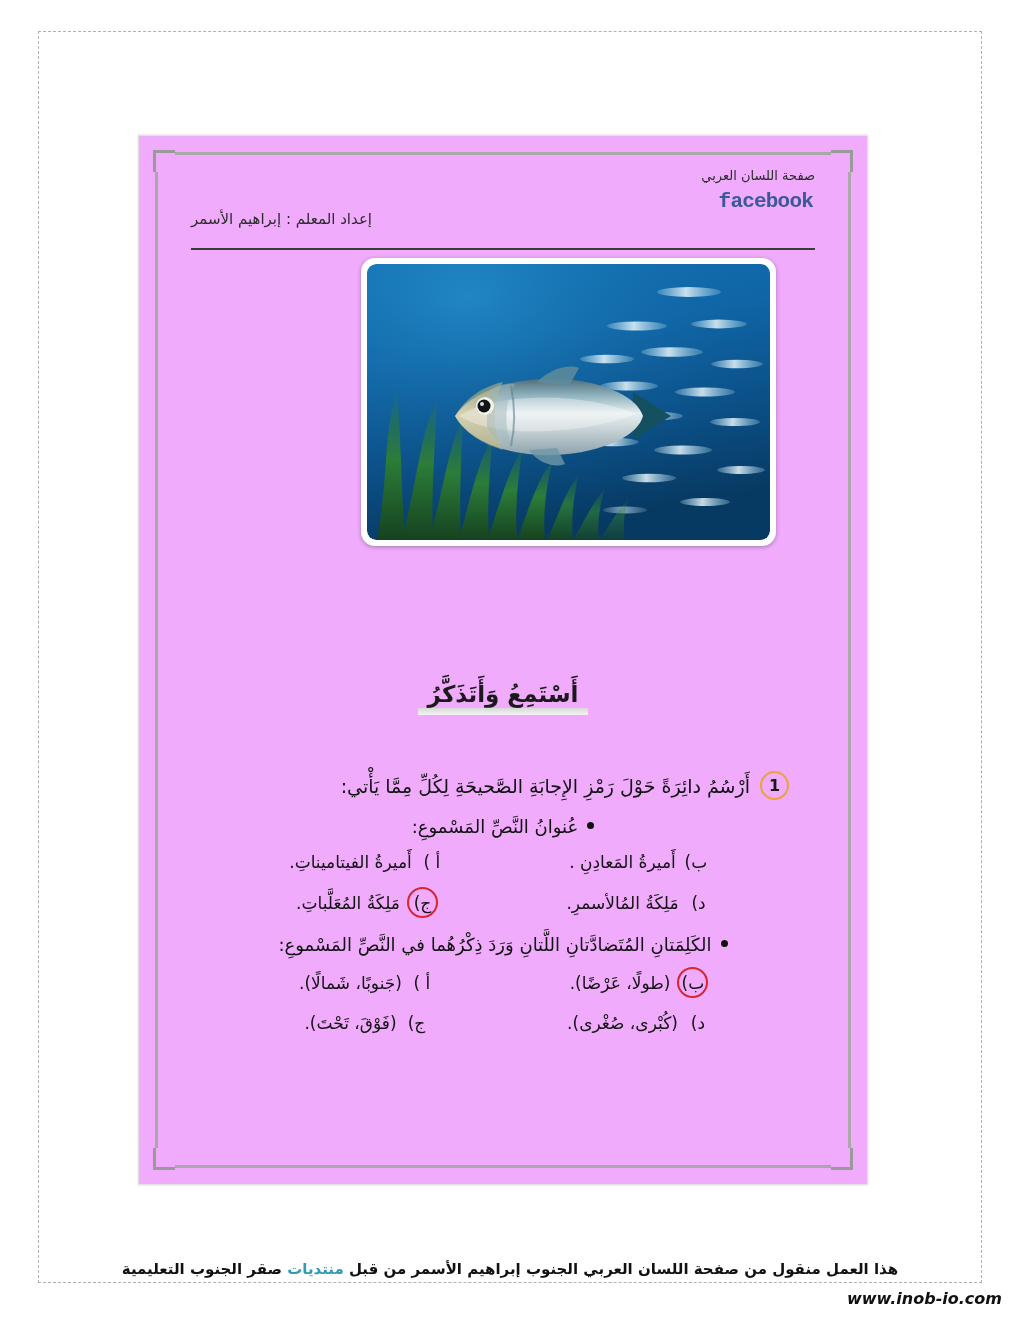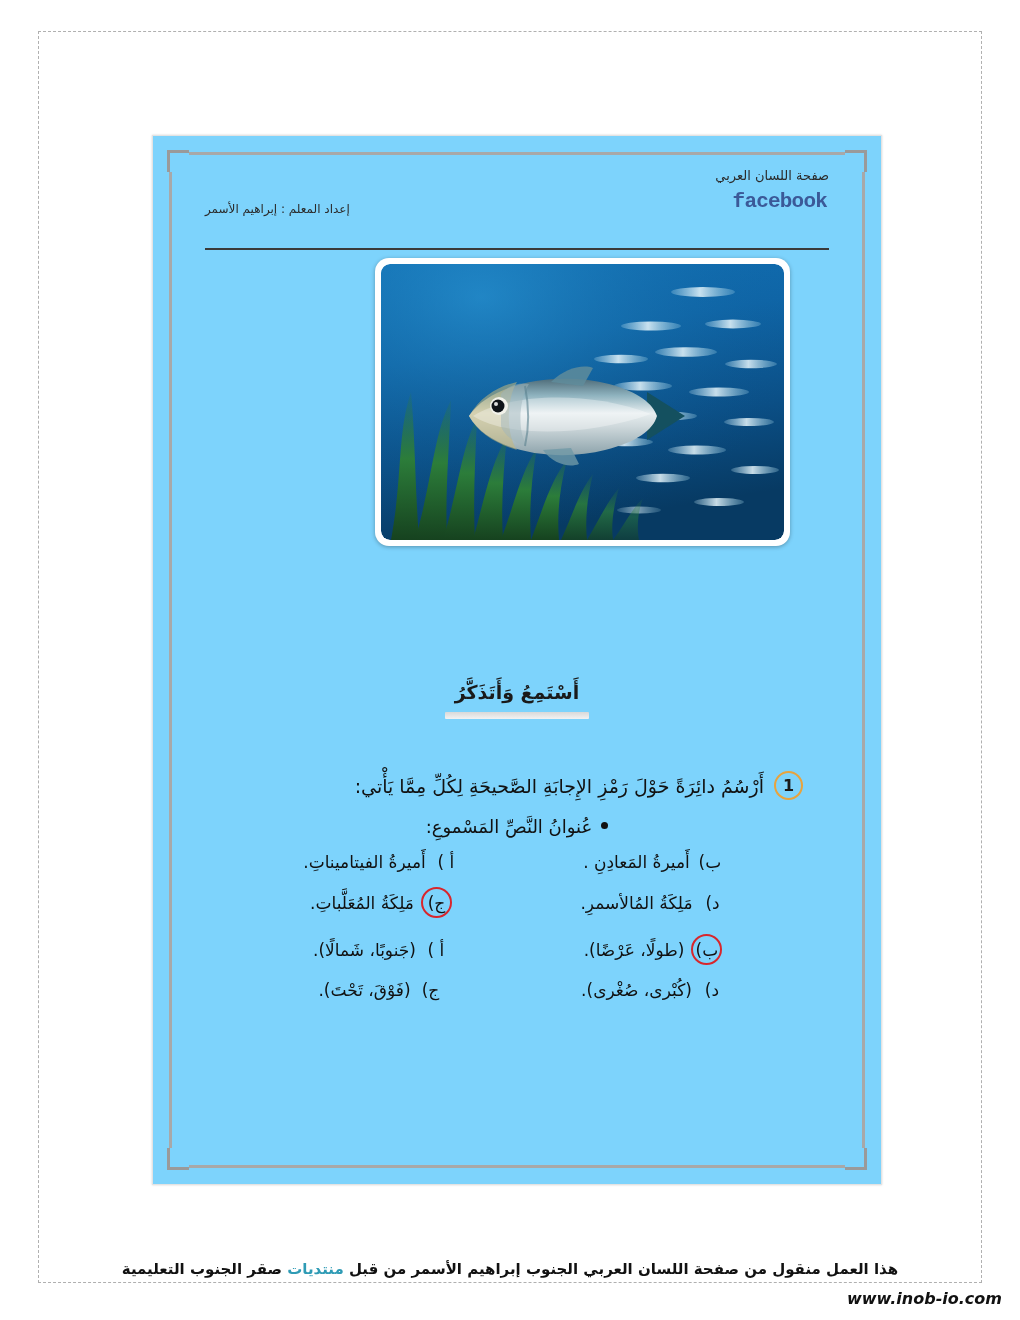--- a/index.html
+++ b/index.html
@@ -40,25 +40,24 @@
     letter-spacing: 0.5px;
   }
 
   
   .sheet {
     position: absolute;
     left: 99px;
     top: 103px;
     width: 730px;
     height: 1050px;
-    background: #7dd3fc;
+    background: #f0abfc;
     box-shadow: 0 0 2px rgba(0,0,0,0.18);
     border: 1px solid #e3e3e3;
     box-sizing: border-box;
-    margin-left: 14px;
   }
   
   .corner {
     position: absolute;
     width: 22px;
     height: 22px;
     box-sizing: border-box;
   }
   .corner.tl { left: 14px;  top: 14px;    border-left: 3px solid #9a9a9a; border-top: 3px solid #9a9a9a; }
   .corner.tr { right: 14px; top: 14px;    border-right: 3px solid #9a9a9a; border-top: 3px solid #9a9a9a; }
@@ -98,22 +97,22 @@
     top: 22px;
     font-size: 21px;
     font-weight: bold;
     color: #3b5998;
     letter-spacing: -0.8px;
     font-family: Liberation Mono, monospace;
   }
   .prepared-by {
     position: absolute;
     left: 0;
-    top: 34px;
-    font-size: 12px;
+    top: 42px;
+    font-size: 15px;
     color: #2b2b2b;
     direction: rtl;
     white-space: nowrap;
   }
   .header-rule {
     position: absolute;
     left: 52px;
     right: 52px;
     top: 112px;
     height: 2px;
@@ -140,25 +139,25 @@
     position: absolute;
     left: 0;
     right: 0;
     top: 545px;
     text-align: center;
     direction: rtl;
   }
   .section-title {
     display: inline-block;
     position: relative;
-    font-size: 19px;
+    font-size: 23px;
     font-weight: bold;
     color: #1a1a1a;
     direction: rtl;
-    padding: 0 6px 16px 6px;
+    padding: 0 6px 8px 6px;
   }
   .section-title::after {
     content: "";
     position: absolute;
     left: -4px;
     right: -4px;
     bottom: 0;
     height: 7px;
     background: linear-gradient(to bottom, #d9d9d9, #f2f2f2);
     border-radius: 1px;
@@ -421,20 +420,23 @@
             <span class="opt-text">مَلِكَةُ المُالأسمرِ.</span>
           </div>
           <div class="opt">
             <span class="opt-key circled">ج)</span>
             <span class="opt-text">مَلِكَةُ المُعَلَّباتِ.</span>
           </div>
         </div>
       </div>
 
       <div class="bullet-block">
+        <div class="bullet-line">
+          <span class="dot"></span><span>الكَلِمَتانِ المُتَضادَّتانِ اللَّتانِ وَرَدَ ذِكْرُهُما في النَّصِّ المَسْموعِ:</span>
+        </div>
 
         <div class="options-row">
           <div class="opt">
             <span class="opt-key circled">ب)</span>
             <span class="opt-text">(طولًا، عَرْضًا).</span>
           </div>
           <div class="opt">
             <span class="opt-key">أ )</span>
             <span class="opt-text">(جَنوبًا، شَمالًا).</span>
           </div>

